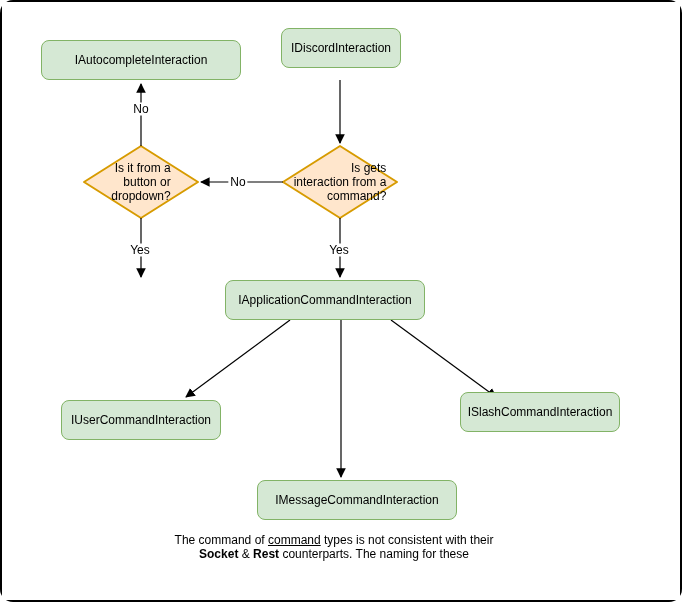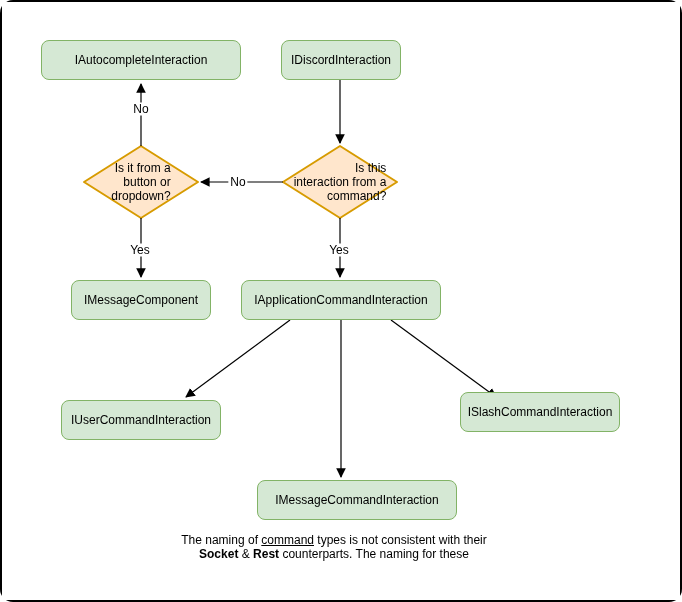--- a/index.html
+++ b/index.html
@@ -29,23 +29,23 @@
   .diamond-label{
     position:absolute; z-index:2; display:flex; align-items:center; justify-content:center;
     text-align:right; white-space:pre-line; line-height:14px;
   }
   .edge-label{
     position:absolute; z-index:3; transform:translate(-50%,-50%);
     background:var(--canvas-bg); padding:0 2px; line-height:13px;
   }
   
   #node-autocomplete      {left:41px;  top:40px;  width:200px; height:40px;}
-  #node-discord           {left:281px; top:40px;  width:120px; height:40px;}
+  #node-discord           {left:281px; top:28px;  width:120px; height:40px;}
   #node-message-component {left:71px;  top:280px; width:140px; height:40px;}
-  #node-app-command       {left:241px; top:280px; width:200px; height:40px;}
+  #node-app-command       {left:225px; top:280px; width:200px; height:40px;}
   #node-user-command      {left:61px;  top:400px; width:160px; height:40px;}
   #node-slash-command     {left:460px; top:392px; width:160px; height:40px;}
   #node-message-command   {left:257px; top:480px; width:200px; height:40px;}
   #diamond-button-label   {left:84px;  top:146px; width:114px; height:72px;}
   #diamond-command-label  {left:283px; top:146px; width:114px; height:72px;}
   #lbl-no-up   {left:141px; top:109px;}
   #lbl-no-left {left:238px; top:182px;}
   #lbl-yes-left{left:140px; top:250px;}
   #lbl-yes-right{left:339px; top:250px;}
   #footer{
@@ -76,35 +76,34 @@
     <line class="wire" x1="283" y1="182" x2="201" y2="182" marker-end="url(#arrow)"></line>
     <line class="wire" x1="141" y1="218" x2="141" y2="277" marker-end="url(#arrow)"></line>
     <line class="wire" x1="340" y1="218" x2="340" y2="277" marker-end="url(#arrow)"></line>
     <line class="wire" x1="290" y1="320" x2="186" y2="397" marker-end="url(#arrow)"></line>
     <line class="wire" x1="341" y1="320" x2="341" y2="477" marker-end="url(#arrow)"></line>
     <line class="wire" x1="391" y1="320" x2="496" y2="397" marker-end="url(#arrow)"></line>
   </svg>
 
   <div class="node" id="node-autocomplete">IAutocompleteInteraction</div>
   <div class="node" id="node-discord">IDiscordInteraction</div>
-  <div class="node" id="node-message-component">IMessageComponent</div>
   <div class="node" id="node-app-command">IApplicationCommandInteraction</div>
   <div class="node" id="node-user-command">IUserCommandInteraction</div>
   <div class="node" id="node-slash-command">ISlashCommandInteraction</div>
   <div class="node" id="node-message-command">IMessageCommandInteraction</div>
 
   <div class="diamond-label" id="diamond-button-label">Is it from a
 button or
 dropdown?</div>
-  <div class="diamond-label" id="diamond-command-label">Is this
+  <div class="diamond-label" id="diamond-command-label">Is gets
 interaction from a
 command?</div>
 
   <span class="edge-label" id="lbl-no-up">No</span>
   <span class="edge-label" id="lbl-no-left">No</span>
   <span class="edge-label" id="lbl-yes-left">Yes</span>
   <span class="edge-label" id="lbl-yes-right">Yes</span>
 
   <div id="footer">
-    <div><span>The naming of </span><span class="u">command</span><span> types is not consistent with their</span></div>
+    <div><span>The command of </span><span class="u">command</span><span> types is not consistent with their</span></div>
     <div><span class="b">Socket</span><span> &amp; </span><span class="b">Rest</span><span> counterparts. The naming for these</span></div>
   </div>
 </div>
 
 </body></html>

